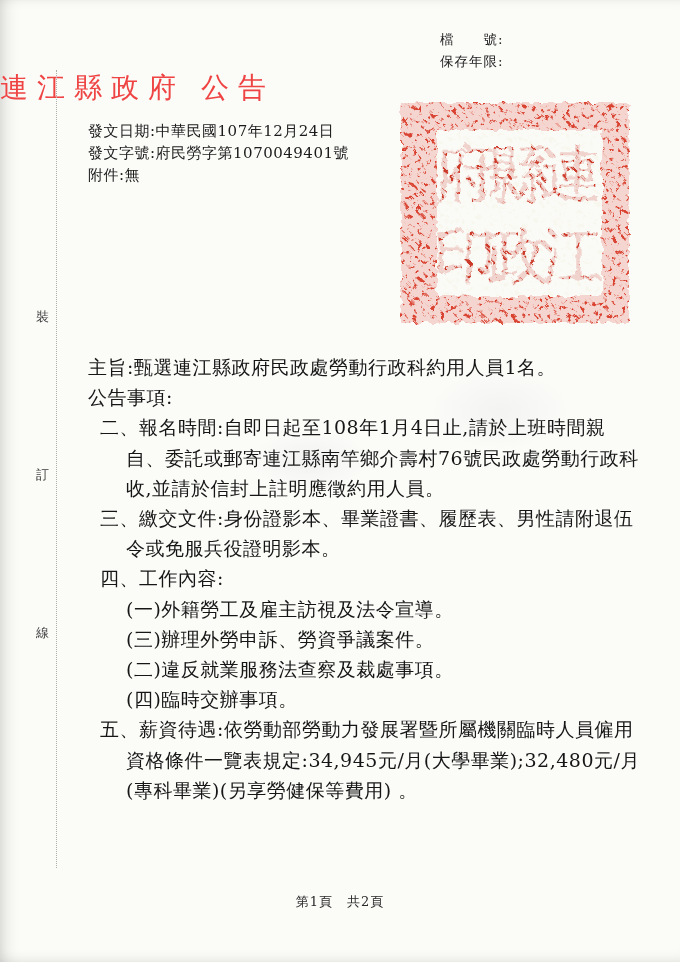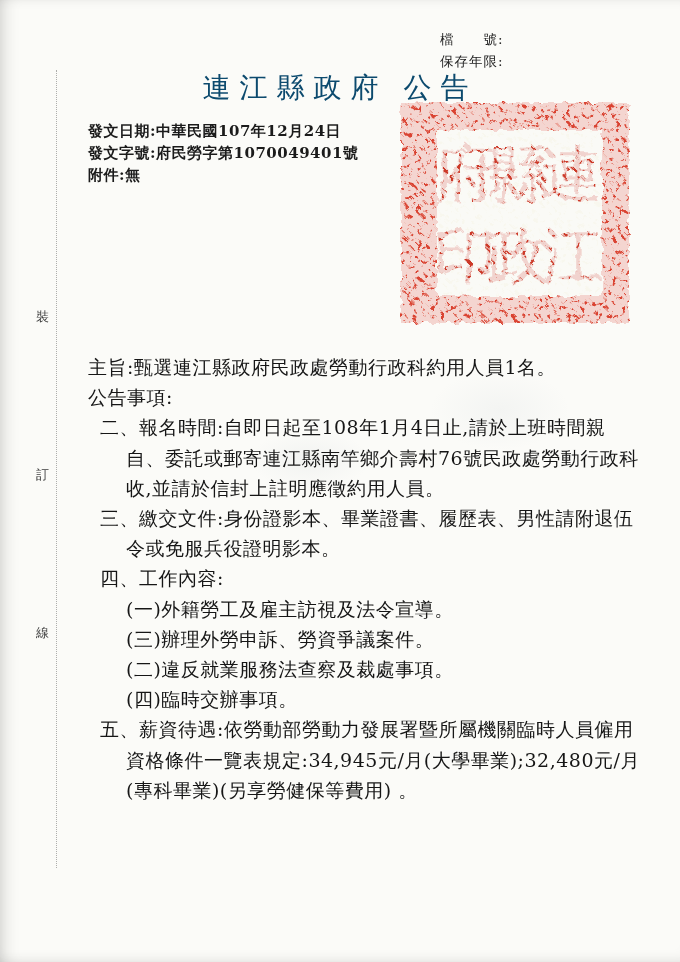--- a/index.html
+++ b/index.html
@@ -21,33 +21,32 @@
   
   .filing {
     position:absolute; left:440px; top:28px;
     font-size:13.5px; line-height:22px; letter-spacing:1px;
     color:#222;
   }
 
   
   .title {
     position:absolute; top:69px; left:0; width:680px;
-    text-align:center;
+    text-align:left;
     font-size:28px; font-weight:500; letter-spacing:9px;
-    color:#0c4a6e;
+    color:#ef4444;
     white-space:nowrap;
   }
   .title .title-gap { display:inline-block; width:16px; }
 
   
   .meta {
     position:absolute; left:88px; top:120px;
     font-size:15px; line-height:22px; letter-spacing:.5px;
     color:#1b1b1b;
-    font-weight:bold;
   }
 
   
   .seal {
     position:absolute; left:399px; top:101px;
     width:232px; height:224px;
     mix-blend-mode:multiply;
     opacity:.94;
   }
 
@@ -160,14 +159,15 @@
     <p class="subitem">(四)臨時交辦事項。</p>
 
     <p class="item"><span>五、</span><span>薪資待遇:依勞動部勞動力發展署暨所屬機關臨時人員僱用資格條件一覽表規定:34,945元/月(大學畢業);32,480元/月(專科畢業)(另享勞健保等費用) 。</span></p>
   </div>
 
   <div class="binding-line"></div>
   <span class="binding-mark m0">裝</span>
   <span class="binding-mark m1">訂</span>
   <span class="binding-mark m2">線</span>
 
+  <div class="footer">第1頁　共2頁</div>
 
 </div>
 
 </body></html>

